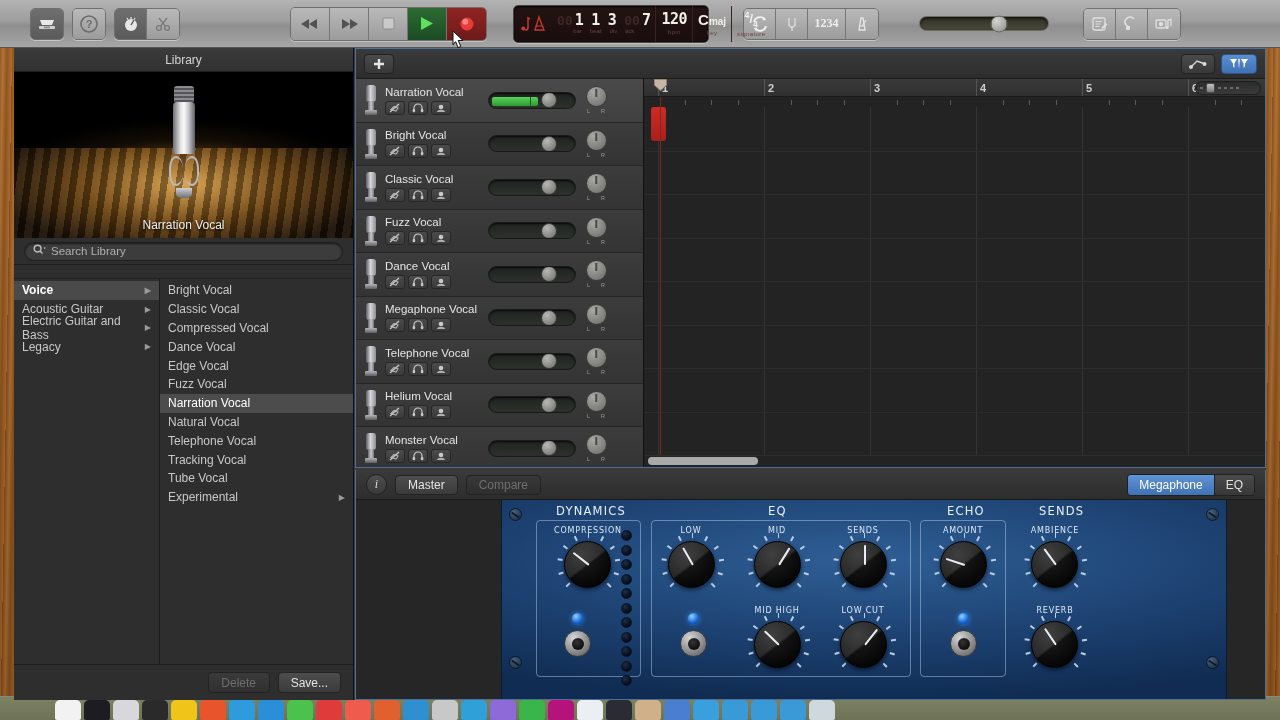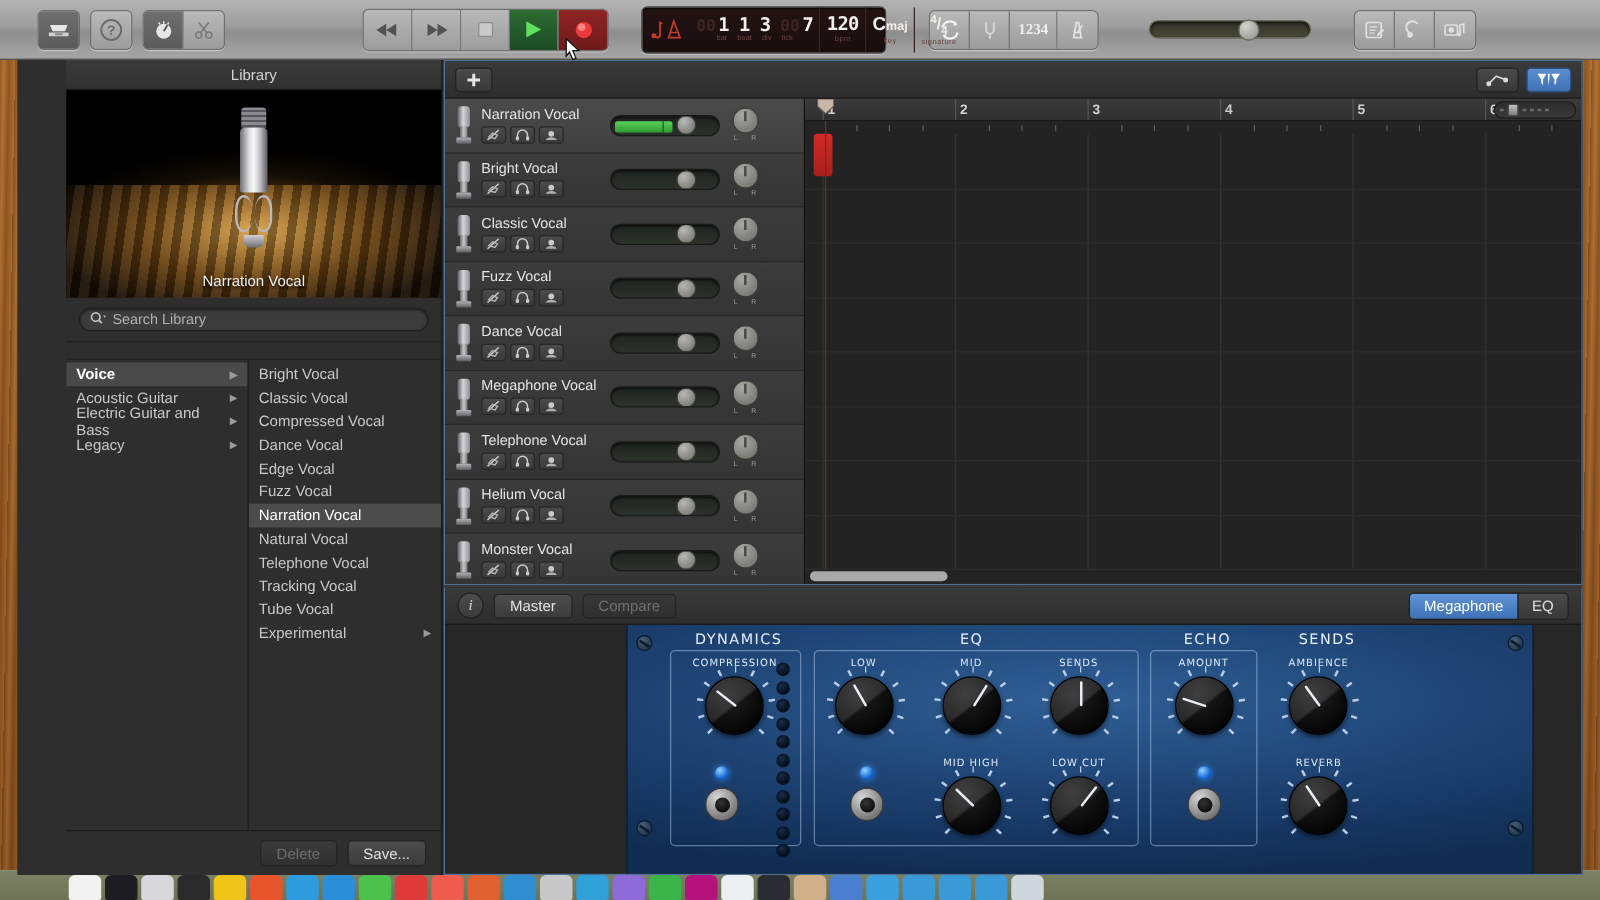--- a/index.html
+++ b/index.html
@@ -81,21 +81,21 @@
       background:linear-gradient(180deg,#2f2f26,#4a4a3a); border-radius:8px;
       border:1px solid #6b6b5d; box-shadow:inset 0 1px 3px rgba(0,0,0,.8); }
   #master-vol-knob { position:absolute; left:62%; top:50%; transform:translate(-50%,-50%);
       width:17px; height:17px; border-radius:50%;
       background:radial-gradient(circle at 35% 30%,#d4d4d0,#8d8d88);
       border:1px solid #6a6a64; }
 
   
   #library { position:absolute; left:0; top:48px; width:340px; height:652px;
       background:#2e2e2e; border-right:1px solid #111;
-      display:flex; flex-direction:column;padding-left:39px; }
+      display:flex; flex-direction:column; }
   #library-title { height:24px; line-height:24px; text-align:center; font-size:12px;
       color:#d3d3d3; background:linear-gradient(180deg,#3b3b3b,#313131);
       border-bottom:1px solid #1d1d1d; }
   #library-preview { height:166px; position:relative; overflow:hidden;
       background:radial-gradient(ellipse 60% 50% at 50% 78%, #c38a2e 0%, #7a4f16 35%, #120c05 75%, #000 100%); }
   #stage-floor { position:absolute; left:0; right:0; bottom:0; height:54%;
       background:
         repeating-linear-gradient(98deg, rgba(0,0,0,.35) 0 7px, rgba(255,255,255,.05) 7px 15px),
         radial-gradient(ellipse 55% 80% at 50% 40%, #d9a04a, #6d4512 55%, #1a1006 100%); }
   #mic { position:absolute; left:50%; top:14px; transform:translateX(-50%); width:32px; height:110px; }
@@ -106,21 +106,21 @@
       background:repeating-linear-gradient(0deg,#55555a 0 2px,#8a8a90 2px 4px);
       border-radius:3px 3px 0 0; }
   #mic-mount { width:30px; height:32px; margin:2px auto 0; position:relative; }
   #mic-mount::before, #mic-mount::after { content:''; position:absolute; top:0; width:12px; height:26px;
       border:2px solid #b8b8bd; border-radius:50%/40%; }
   #mic-mount::before { left:0; border-right:none; } #mic-mount::after { right:0; border-left:none; }
   #mic-base { width:16px; height:10px; margin:0 auto;
       background:linear-gradient(180deg,#cfcfd4,#6f6f74); border-radius:0 0 5px 5px; }
   #library-preview-label { position:absolute; left:0; right:0; bottom:6px; text-align:center;
       color:#f0f0f0; font-size:12px; text-shadow:0 1px 3px #000; }
-  #library-search-row { height:36px; display:flex; align-items:center; padding:0 10px;
+  #library-search-row { height:27px; display:flex; align-items:center; padding:0 10px;
       background:#2e2e2e; border-bottom:1px solid #1d1d1d; }
   #library-search { flex:1; height:19px; border-radius:10px; background:#3c3c3c;
       border:1px solid #1f1f1f; box-shadow:inset 0 1px 2px rgba(0,0,0,.6);
       display:flex; align-items:center; padding:0 8px; gap:5px; }
   #library-search input { flex:1; background:transparent; border:none; outline:none;
       color:#cfcfcf; font-size:11.5px; font-family:"Liberation Sans",sans-serif; }
   #library-search input::placeholder { color:#b0b0b0; }
   #lib-gap { height:14px; background:#2e2e2e; border-bottom:1px solid #222; }
   #library-cols { flex:1; display:flex; min-height:0; }
   .lib-col { overflow:hidden; padding-top:2px; }

